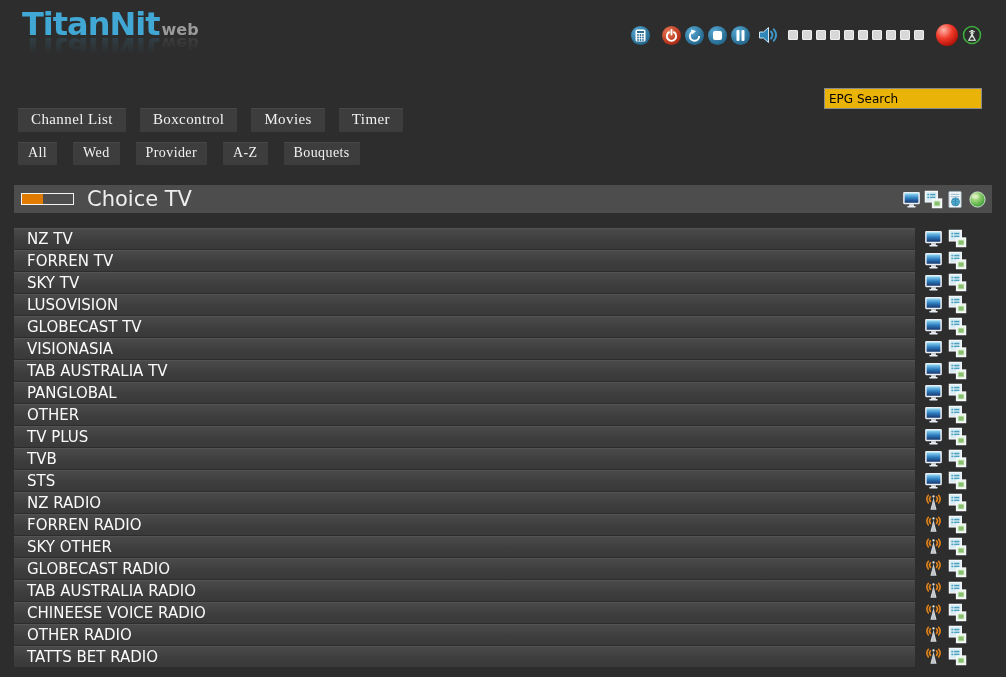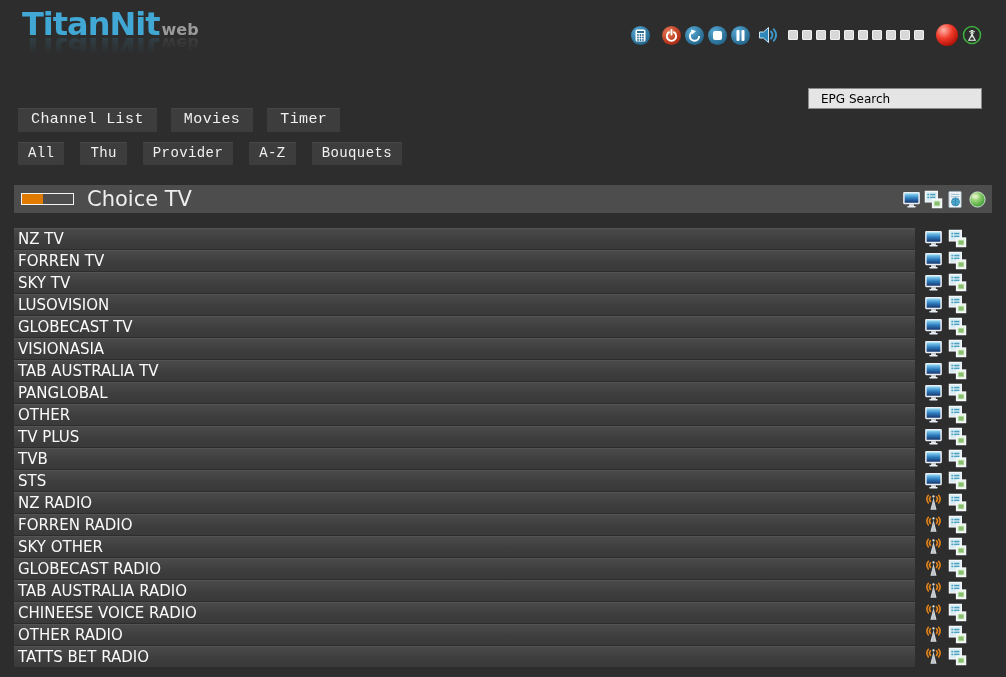--- a/index.html
+++ b/index.html
@@ -25,47 +25,47 @@
   .cicon.red{background:radial-gradient(circle at 35% 30%,#e77a58,#b5341a 65%,#8e2410);}
   .ml4{margin-left:4px;} .ml8{margin-left:8px;} .ml12{margin-left:12px;}
   .speaker{width:22px;height:22px;display:inline-flex;cursor:pointer;}
   .vol-bar{display:inline-flex;margin-left:4px;cursor:pointer;}
   .vol-sq{width:10px;height:10px;margin-left:4px;background:#d8d8d8;border:1px solid #efefef;border-radius:1px;box-sizing:border-box;}
   .record-ball{width:22px;height:22px;border-radius:50%;flex:none;
     background:radial-gradient(circle at 35% 28%,#ffb4a8 0%,#f03a2a 40%,#b41409 75%,#7c0b04 100%);}
   .stream-ind{width:20px;height:20px;display:inline-flex;cursor:pointer;}
   
   .epg-search{position:absolute;top:88px;right:24px;width:148px;height:15px;
-    background:#e5e5e5;color:#000;border:1px solid #8a8a8a;font-size:12px;
-    font-family:"DejaVu Sans","Liberation Sans",sans-serif;padding:2px 12px;}
+    background:#eab308;color:#000;border:1px solid #8a8a8a;font-size:12px;
+    font-family:"DejaVu Sans","Liberation Sans",sans-serif;padding:2px 4px;}
   
   .nav-main{position:absolute;top:108px;left:18px;display:flex;gap:14px;}
   .nav-filters{position:absolute;top:142px;left:18px;display:flex;gap:16px;}
   .nav-btn{
     background:#3d3d3d;color:#f1f1f1;border:none;border-top:1px solid #484848;
-    font-family:Liberation Mono, monospace;
+    font-family:Liberation Serif, serif;
     font-size:15px;padding:2px 13px 4px 13px;letter-spacing:.4px;cursor:pointer;border-radius:1px;
   }
   .nav-filters .nav-btn{font-size:14px;padding:2px 10px 4px 10px;text-align:center;}
   
   .now-bar{position:absolute;top:185px;left:14px;width:978px;height:28px;
     background:#4d4d4d;display:flex;align-items:center;}
   .progress{margin-left:7px;width:51px;height:10px;border:1px solid #f2f2f2;flex:none;}
   .progress-fill{height:100%;background:#e07b00;}
   .now-channel{margin-left:13px;font-size:21px;color:#eeeeee;white-space:nowrap;}
   .now-epg{margin-left:8px;font-size:12px;color:#dcdcdc;white-space:nowrap;position:relative;top:1px;}
   .now-icons{margin-left:auto;margin-right:5px;display:flex;gap:3px;align-items:center;}
   .icon{width:19px;height:19px;display:inline-flex;align-items:center;justify-content:center;flex:none;cursor:pointer;}
   
   .channel-list{position:absolute;top:228px;left:14px;}
   .ch-row{display:flex;align-items:center;height:21px;margin-bottom:1px;}
   .ch-bar{width:901px;height:21px;box-sizing:border-box;cursor:pointer;
     background:linear-gradient(180deg,#4a4a4a 0%,#3e3e3e 55%,#393939 100%);
     border-top:1px solid #535353;
-    color:#fafafa;font-size:15px;line-height:20px;padding-left:4px;
+    color:#fafafa;font-size:15px;line-height:20px;padding-left:13px;
     white-space:nowrap;overflow:hidden;}
   .ch-icons{display:flex;gap:5px;margin-left:9px;align-items:center;}
   svg{display:block;}
 </style>
 </head>
 <body>
 
 <div class="logo">
   <div class="logo-line">
     <span class="logo-main">TitanNit</span><span class="logo-suffix">web</span>
@@ -140,26 +140,27 @@
         <polygon points="10,9.5 6.8,15.3 13.2,15.3" fill="none" stroke="#eaf5ea" stroke-width="1.1"></polygon>
         <path d="M7.4,6.6 q2.6,-2.6 5.2,0 M8.4,8.1 q1.6,-1.5 3.2,0" stroke="#eaf5ea" stroke-width="1" fill="none" stroke-linecap="round"></path>
       </svg>
     </span>
 </div>
 
 <input class="epg-search" value="EPG Search" style="">
 
 <div class="nav-main">
     <button class="nav-btn">Channel List</button>
+    <button class="nav-btn">Boxcontrol</button>
     <button class="nav-btn">Movies</button>
     <button class="nav-btn">Timer</button>
   </div>
 <div class="nav-filters">
     <button class="nav-btn">All</button>
-    <button class="nav-btn">Thu</button>
+    <button class="nav-btn">Wed</button>
     <button class="nav-btn">Provider</button>
     <button class="nav-btn">A-Z</button>
     <button class="nav-btn">Bouquets</button>
   </div>
 
 <div class="now-bar">
   <div class="progress">
     <div class="progress-fill" style="width: 41%;"></div>
   </div>
   <span class="now-channel">Choice TV</span>

